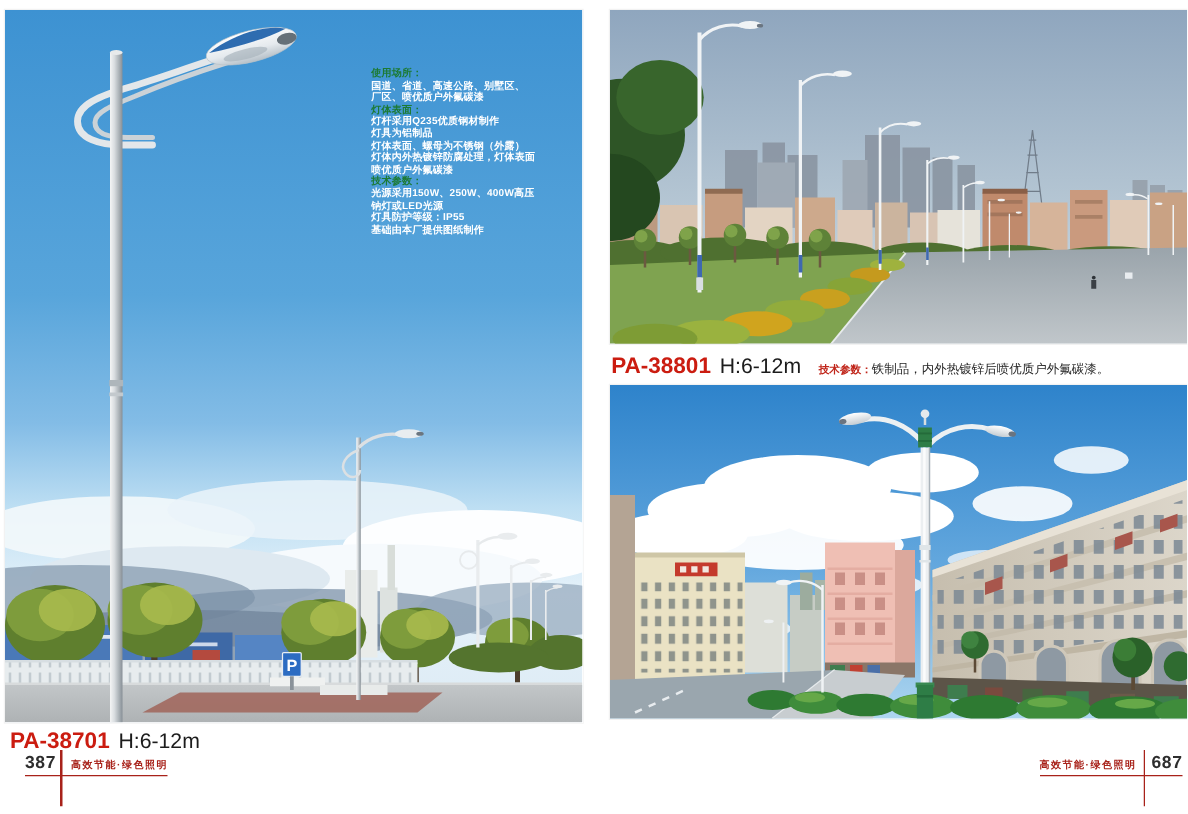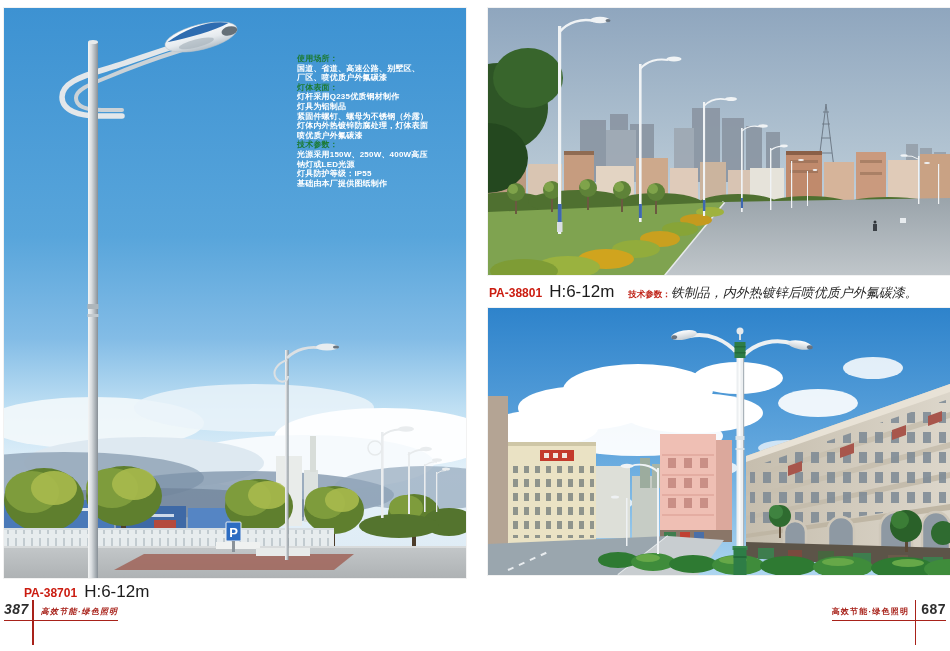--- a/index.html
+++ b/index.html
@@ -11,32 +11,32 @@
   #photo-top{left:488px;top:8px;width:462px;height:267px;}
   #photo-bottom{left:488px;top:308px;width:462px;height:267px;}
 
   
   .overlay{position:absolute;left:279px;top:46px;width:175px;font-size:8px;line-height:9.6px;
            color:#ffffff;font-weight:bold;letter-spacing:.2px;margin-left:14px;}
   .ov-head{color:#1c7a33;}
 
   
   .caption{position:absolute;white-space:nowrap;}
-  #caption-left{left:24px;top:582px;}
+  #caption-left{left:8px;top:582px;}
   #caption-top{left:489px;top:282px;}
   #caption-bottom{left:489px;top:583px;}
-  .model{color:#cb1c10;font-weight:bold;font-size:12px;}
+  .model{color:#cb1c10;font-weight:bold;font-size:18px;}
   .height{color:#1c1c1c;font-size:17px;margin-left:7px;}
   .spec-label{color:#c0251a;font-size:8.5px;font-weight:bold;margin-left:14px;}
-  .spec-text{color:#262626;font-size:13px;font-style:italic;}
+  .spec-text{color:#262626;font-size:10px;}
 
   
   .footer{position:absolute;top:601px;display:flex;align-items:baseline;
           border-bottom:1.5px solid #a8221a;padding-bottom:3px;}
-  #footer-left{left:4px;font-style:italic;}
+  #footer-left{left:20px;}
   #footer-right{right:4px;}
   .pagenum{font-size:14px;font-weight:bold;color:#2e2e2e;letter-spacing:.5px;}
   .slogan{font-size:8px;font-weight:bold;color:#a8221a;letter-spacing:1.2px;}
   #footer-left .slogan{margin-left:12px;}
   #footer-right .slogan{margin-right:12px;}
   .fvline{position:absolute;top:-1px;width:1.5px;height:45px;background:#a8221a;}
   #footer-left .fvline{left:28px;}
   #footer-right .fvline{right:30px;}
 </style>
 </head>
@@ -191,21 +191,21 @@
       </g>
     </svg>
 
     <div class="overlay">
       <div class="ov-head">使用场所：</div>
       <div class="ov-line">国道、省道、高速公路、别墅区、</div>
       <div class="ov-line">厂区、喷优质户外氟碳漆</div>
       <div class="ov-head">灯体表面：</div>
       <div class="ov-line">灯杆采用Q235优质钢材制作</div>
       <div class="ov-line">灯具为铝制品</div>
-      <div class="ov-line">紧固件螺钉、螺母为不锈钢（外露）</div>
+      <div class="ov-line">灯体表面、螺母为不锈钢（外露）</div>
       <div class="ov-line">灯体内外热镀锌防腐处理，灯体表面</div>
       <div class="ov-line">喷优质户外氟碳漆</div>
       <div class="ov-head">技术参数：</div>
       <div class="ov-line">光源采用150W、250W、400W高压</div>
       <div class="ov-line">钠灯或LED光源</div>
       <div class="ov-line">灯具防护等级：IP55</div>
       <div class="ov-line">基础由本厂提供图纸制作</div>
     </div>
   </figure>
 

